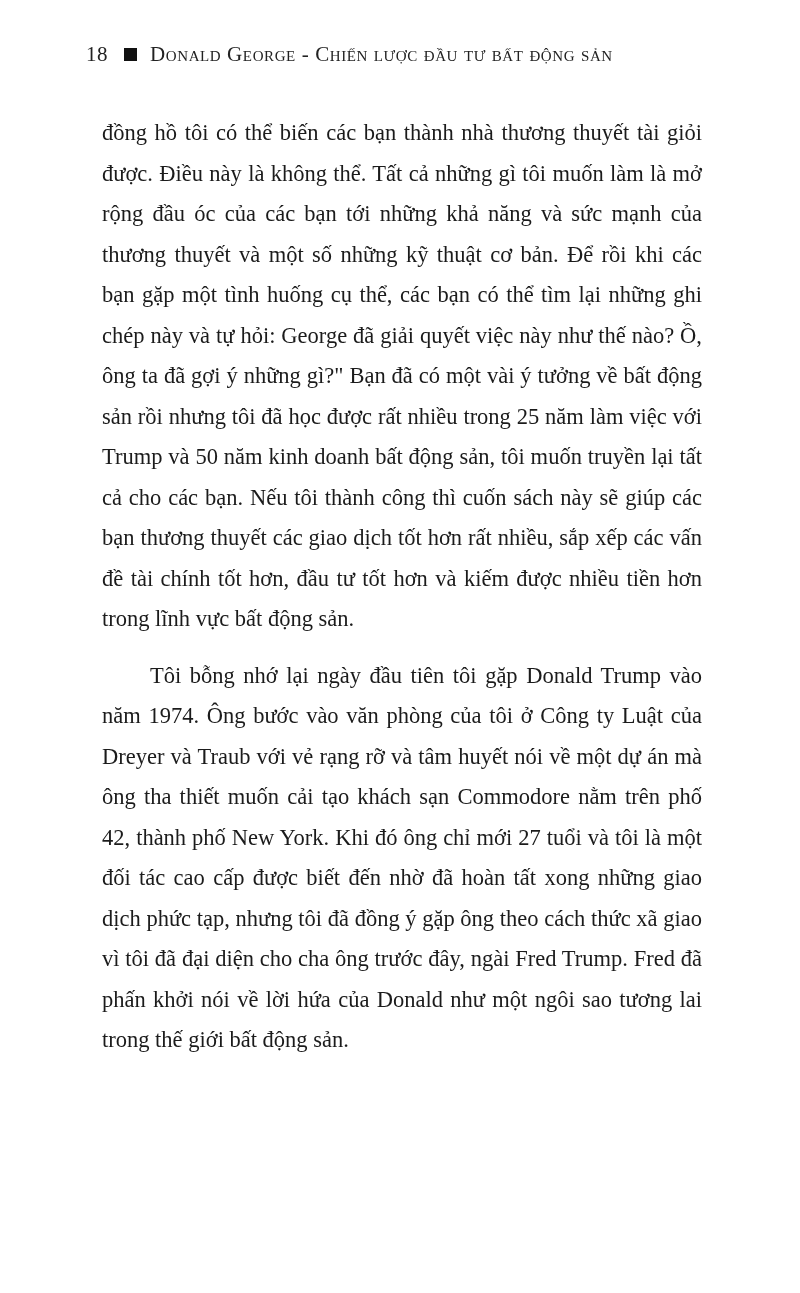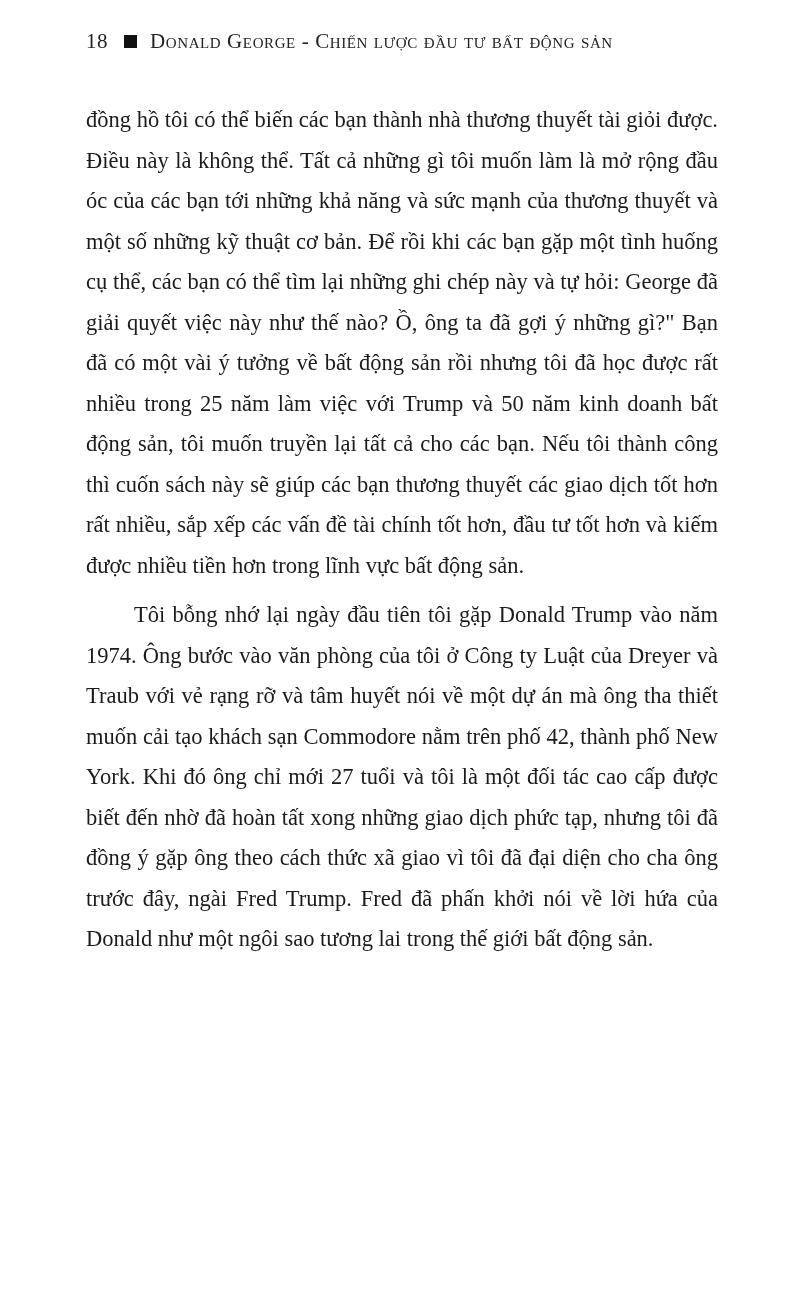--- a/index.html
+++ b/index.html
@@ -8,21 +8,21 @@
     width: 800px;
     height: 1293px;
     background: #ffffff;
     color: #1b1b1b;
     font-family: "Liberation Serif", "DejaVu Serif", serif;
     overflow: hidden;
   }
   .page {
     width: 800px;
     height: 1293px;
-    padding: 29px 82px 40px 86px;
+    padding: 42px 82px 40px 86px;
   }
   .page-header {
     display: flex;
     align-items: center;
     font-size: 20px;
     color: #222222;
   }
   .page-number {
     font-size: 21px;
     letter-spacing: 0.5px;
@@ -42,21 +42,21 @@
     white-space: nowrap;
   }
   .page-body {
     margin-top: 46px;
     font-size: 22.5px;
     line-height: 40.5px;
     text-align: justify;
     text-justify: inter-word;
   }
   .para {
-    margin: 0;
+    margin: 16px;
   }
   .para-indent {
     text-indent: 48px;
     margin-top: 9px;
   }
 </style>
 </head>
 <body>
 
 <div class="page">

